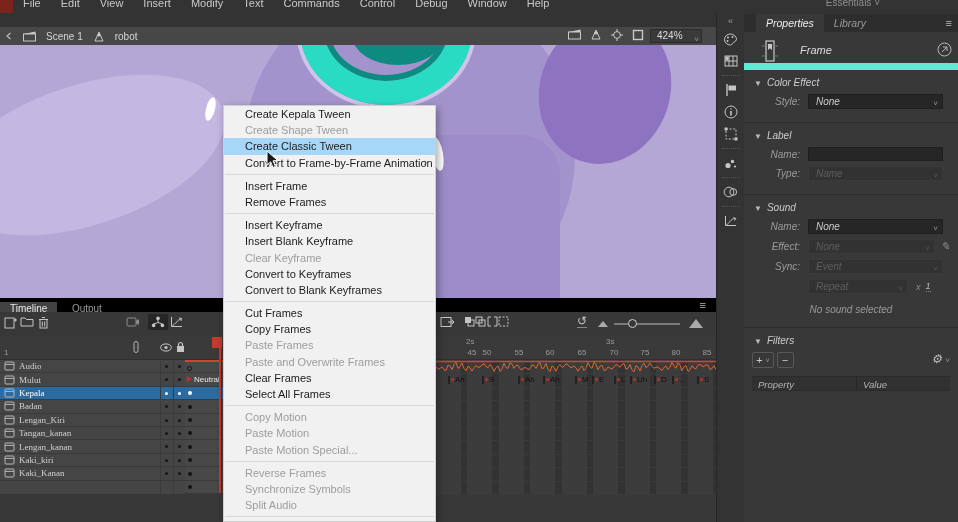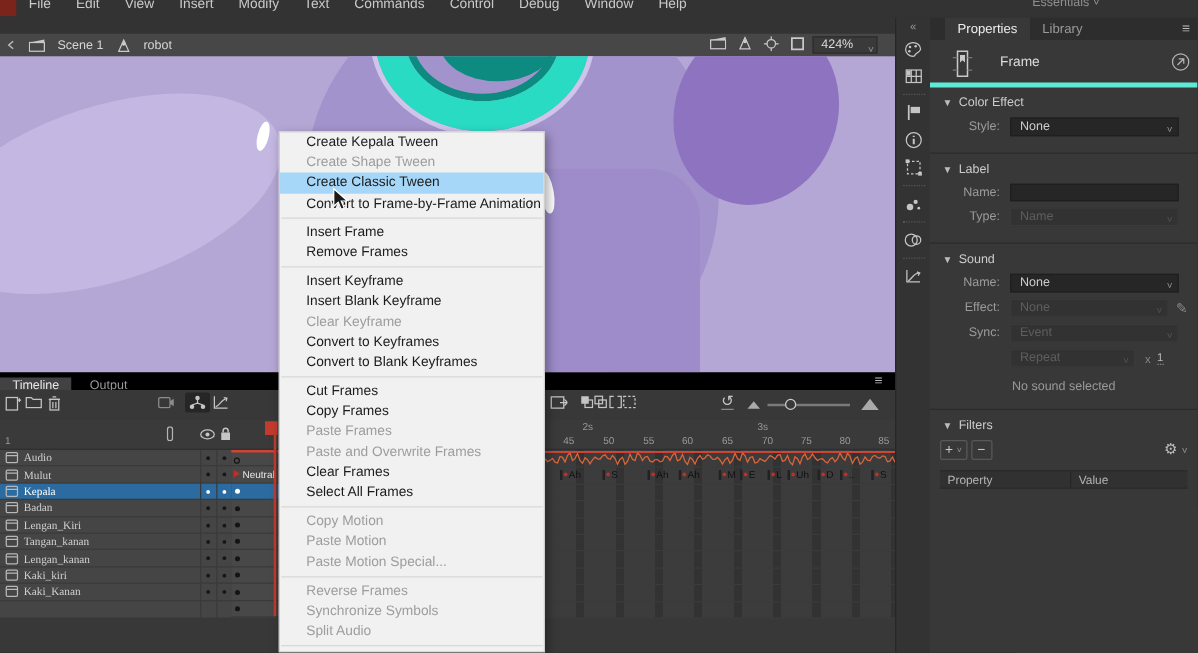--- a/index.html
+++ b/index.html
@@ -29,26 +29,26 @@
   #stage { left:0; top:45px; width:716px; height:253px; background:#b5a7d5; overflow:hidden; }
   .art { position:absolute; }
 
   
   #dock { left:716px; top:14px; width:28px; height:508px; background:#333; border-left:1px solid #272727; display:flex; flex-direction:column; align-items:center; z-index:4; }
   #dock .collapse { color:#9a9a9a; font-size:9px; height:14px; line-height:14px; }
   .dock-icon { width:24px; height:22px; display:flex; align-items:center; justify-content:center; }
   .dock-sep { width:18px; border-top:1px dotted #555; margin:3px 0; }
 
   
-  #props { left:744px; top:14px; width:214px; height:508px; background:#383838; color:#ccc; z-index:4; }
+  #props { left:744px; top:14px; width:214px; height:508px; background:#383838; color:#ccc; z-index:4;font-style:italic; }
   #props-tabs { height:18px; background:#2d2d2d; display:flex; align-items:flex-end; padding-left:12px; position:relative; }
   .ptab { font-size:10.5px; padding:3px 10px; color:#9a9a9a; }
   .ptab.active { background:#383838; color:#eee; }
   #props-menu-icon { position:absolute; right:6px; top:3px; color:#bbb; font-size:11px; }
-  #props-head { height:38px; position:relative; border-bottom:4px solid #5eead4; }
+  #props-head { height:38px; position:relative; border-bottom:7px solid #5eead4; }
   #props-head .obj { position:absolute; left:56px; top:12px; font-size:11px; color:#ddd; }
   .sec { border-bottom:1px solid #2b2b2b; padding:5px 8px 8px 8px; position:relative; }
   .sec-title { font-size:10px; color:#ccc; margin:2px 0 6px 2px; }
   .sec-title .tri { font-size:8px; color:#bbb; margin-right:5px; }
   .prow { display:flex; align-items:center; margin:5px 0; }
   .plabel { width:48px; text-align:right; margin-right:8px; font-size:10px; color:#9b9b9b; flex:0 0 48px; }
   .pfield { position:relative; height:15px; background:#262626; border:1px solid #1f1f1f; color:#ccc; font-size:10px; line-height:13px; padding:0 14px 0 7px; flex:1; max-width:135px; }
   .pfield .caret { position:absolute; right:4px; top:2px; font-size:8px; color:#999; }
   .pfield.disabled { background:#323232; border-color:#3a3a3a; color:#5e5e5e; }
   .pfield.disabled .caret { color:#555; }
@@ -436,21 +436,21 @@
     <span class="abs" style="left:176px;top:5px;">
         <svg width="9" height="12" viewBox="0 0 9 12">
           <rect x="1" y="5" width="7" height="6" fill="#c5c5c5"></rect>
           <path d="M2.5 5 V3.5 a2 2 0 0 1 4 0 V5" fill="none" stroke="#c5c5c5" stroke-width="1.2"></path>
         </svg>
       </span>
     <span id="ruler-one" style="top:12px;left:4px;position:absolute;">1</span>
     <div id="ruler-right">
         <span class="rsec" style="left: 30px;">2s</span>
         <span class="rsec" style="left: 170px;">3s</span>
-        <span class="rframe" style="left: 19px;">45</span>
+        <span class="rframe" style="left: 36px;">45</span>
         <span class="rframe" style="left: 51px;">50</span>
         <span class="rframe" style="left: 83px;">55</span>
         <span class="rframe" style="left: 114px;">60</span>
         <span class="rframe" style="left: 146px;">65</span>
         <span class="rframe" style="left: 178px;">70</span>
         <span class="rframe" style="left: 209px;">75</span>
         <span class="rframe" style="left: 240px;">80</span>
         <span class="rframe" style="left: 271px;">85</span>
       </div>
   </div>

